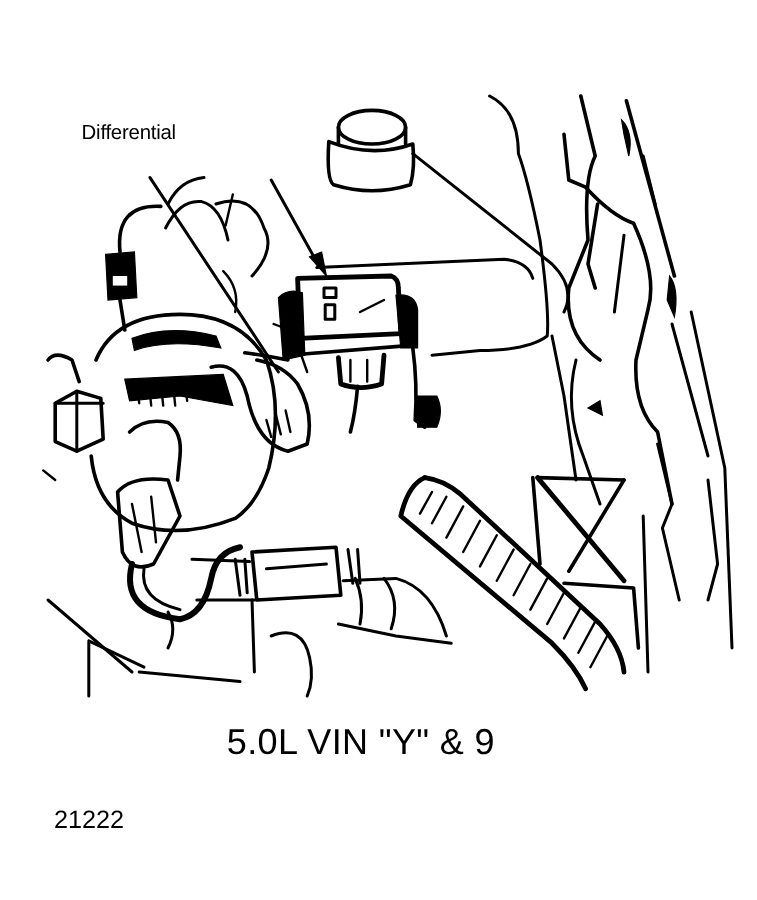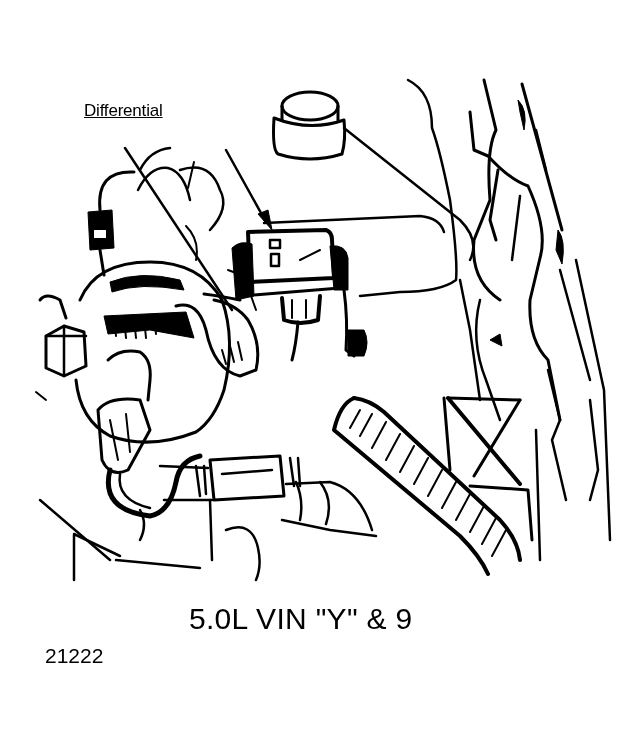--- a/index.html
+++ b/index.html
@@ -1,23 +1,23 @@
 <!DOCTYPE html>
 <html><head>
   <meta charset="utf-8">
   <style>
     html, body { margin: 0; padding: 0; background: #ffffff; }
     body { width: 631px; height: 750px; position: relative; overflow: hidden;
            font-family: "Liberation Sans", sans-serif; color: #000; }
     #figure { position: absolute; left: 0; top: 0; width: 631px; height: 750px; }
     .label { position: absolute; color: #000; white-space: nowrap; }
-    #callout { left: 84px; top: 101px; font-size: 17px; line-height: 20px; letter-spacing: -0.2px; text-decoration: underline; }
+    #callout { left: 68px; top: 101px; font-size: 17px; line-height: 20px; letter-spacing: -0.2px; }
     #callout span { display: block; }
     #caption { left: 189px; top: 602px; font-size: 30px; line-height: 34px; letter-spacing: 0.3px; }
-    #figno { left: 45px; top: 644px; font-size: 21px; line-height: 24px; }
+    #figno { left: 45px; top: 672px; font-size: 21px; line-height: 24px; }
     svg .k { fill: none; stroke: #000; stroke-linecap: round; stroke-linejoin: round; }
     svg .f { fill: #000; stroke: #000; }
   </style>
 </head>
 <body>
 
 <svg id="figure" viewBox="0 0 631 750" xmlns="http://www.w3.org/2000/svg">
 
   <g>
     <path class="k" stroke-width="2.5" d="M125 148 L232 310"></path>

